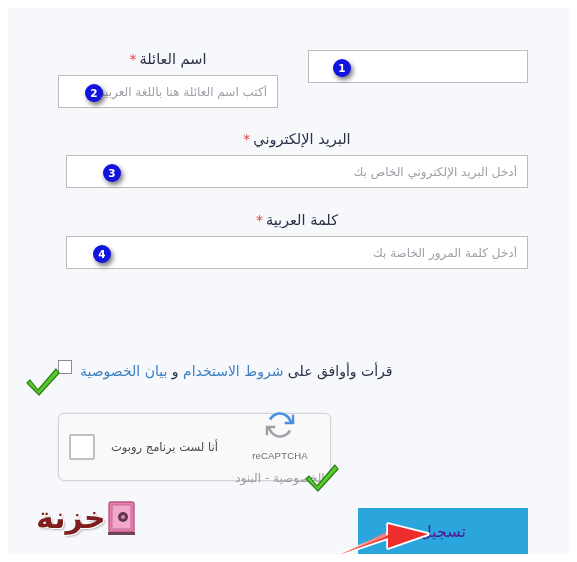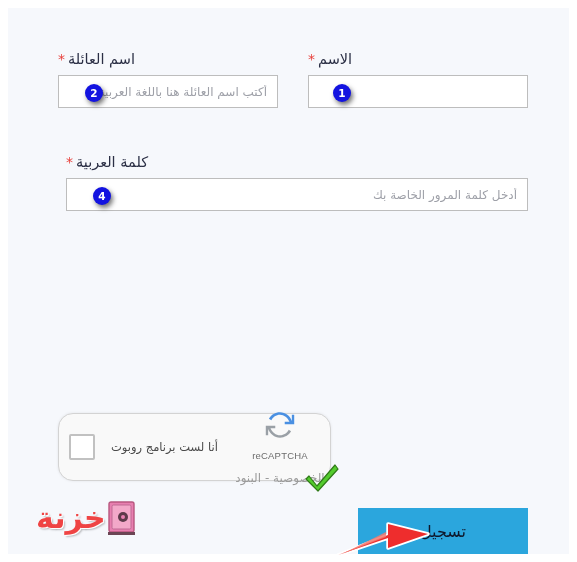--- a/index.html
+++ b/index.html
@@ -62,21 +62,21 @@
   .field {
     position: relative;
   }
   .field.half { width: 220px; }
   .field.full { width: 462px; }
 
   .field-label {
     display: block;
     font-size: 14.5px;
     color: #2b2f45;
-    text-align: left;
+    text-align: center;
     margin-bottom: 7px;
     line-height: 18px;
     white-space: nowrap;
   }
   .req-star {
     color: #e8413c;
     font-size: 14px;
     margin-inline-start: 3px;
   }
 
@@ -181,21 +181,21 @@
     flex-direction: row-reverse;
     align-items: center;
     gap: 6px;
   }
   .recaptcha-box {
     position: relative;
     width: 273px;
     height: 68px;
     background: #f9f9f9;
     border: 1px solid #d3d3d3;
-    border-radius: 15px;
+    border-radius: 6px;
     box-shadow: 0 0 3px rgba(0,0,0,0.08);
     box-sizing: border-box;
     display: flex;
     flex-direction: row-reverse;
     align-items: center;
     padding: 0 14px 0 10px;
     justify-content: space-between;
   }
   .rc-left {
     display: flex;
@@ -243,21 +243,21 @@
     top: 458px;
     width: 470px;
     display: flex;
     justify-content: flex-start;
   }
   .submit-btn {
     width: 170px;
     height: 46px;
     background: #2ba6dd;
     border: none;
-    color: #0f172a;
+    color: #4c1d95;
     font-size: 16px;
     font-family: "DejaVu Sans", "Liberation Sans", sans-serif;
     cursor: pointer;
     display: flex;
     align-items: center;
     justify-content: center;
   }
 
   
   .red-arrow {
@@ -277,74 +277,96 @@
     width: 108px;
     height: 54px;
     display: flex;
     flex-direction: row-reverse;
     align-items: center;
     gap: 2px;
   }
   .wm-text {
     font-size: 30px;
     font-weight: bold;
-    color: #ef4444;
+    color: #7f1d1d;
     line-height: 1;
     text-shadow: 1px 1px 0 #ffffff, 2px 2px 2px rgba(0,0,0,0.25);
     font-family: "DejaVu Sans", sans-serif;
     direction: rtl;
   }
   .wm-safe { width: 28px; height: 34px; display: block; }
 </style>
 </head>
 <body>
 
 <div class="screen">
   <div class="page-surface">
 
     <div class="form-area">
 
       <div class="field-row">
 
         <div class="field half">
-          <label class="field-label">
-            <span>الاسم</span><span class="req-star">*</span>
-          </label>
           <div class="input-box">
             <span class="badge b1">1</span>
           </div>
         </div>
 
         <div class="field half">
           <label class="field-label">
             <span>اسم العائلة</span><span class="req-star">*</span>
           </label>
           <div class="input-box">
             <span class="input-placeholder">أكتب اسم العائلة هنا باللغة العربية</span>
             <span class="badge b2">2</span>
           </div>
         </div>
 
       </div>
 
       <div class="spacer-20"></div>
 
+      <div class="field full">
+        <label class="field-label">
+          <span>البريد الإلكتروني</span><span class="req-star">*</span>
+        </label>
+        <div class="input-box">
+          <span class="input-placeholder">أدخل البريد الإلكتروني الخاص بك</span>
+          <span class="badge b3">3</span>
+        </div>
+      </div>
 
       <div class="spacer-22"></div>
 
       <div class="field full">
         <label class="field-label">
           <span>كلمة العربية</span><span class="req-star">*</span>
         </label>
         <div class="input-box">
           <span class="input-placeholder">أدخل كلمة المرور الخاصة بك</span>
           <span class="badge b4">4</span>
         </div>
       </div>
 
+      <div class="terms-row">
+        <div class="tick-slot">
+          <span class="cbox"></span>
+          <span class="green-check gc-terms">
+            <svg viewBox="0 0 34 30" xmlns="http://www.w3.org/2000/svg">
+              <path d="M4 14 L12 24 L30 3 L33 7 L13 29 L1 17 Z" fill="#54cc2e" stroke="#2f7a17" stroke-width="1.2" stroke-linejoin="round"></path>
+            </svg>
+          </span>
+        </div>
+        <div class="terms-text">
+          <span>قرأت وأوافق على</span>
+          <a class="terms-link" href="#">شروط الاستخدام</a>
+          <span>و</span>
+          <a class="terms-link" href="#">بيان الخصوصية</a>
+        </div>
+      </div>
 
       <div class="captcha-wrap">
         <div class="recaptcha-box">
           <div class="rc-left">
             <span class="rc-checkbox"></span>
             <span class="rc-label">أنا لست برنامج روبوت</span>
           </div>
           <div class="rc-brand">
             <svg class="rc-logo" viewBox="0 0 40 38" xmlns="http://www.w3.org/2000/svg">
               <path d="M20 3 C27 3 33 8 35 14 L35 6 L38 6 L38 18 L26 18 L26 15 L32 15 C30 10 25 6 20 6 C15 6 11 9 9 13 L6 11 C9 6 14 3 20 3 Z" fill="#4a90e2"></path>

